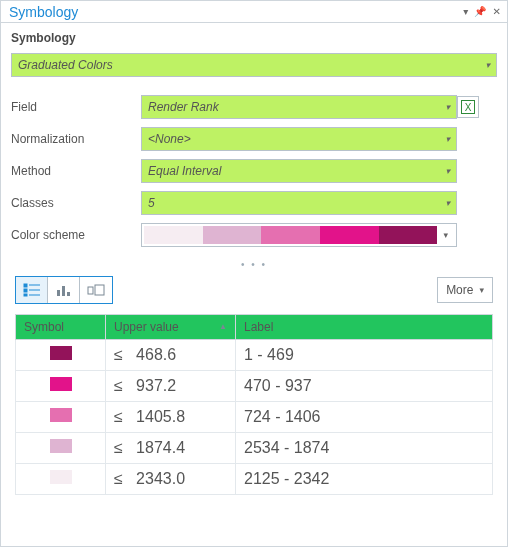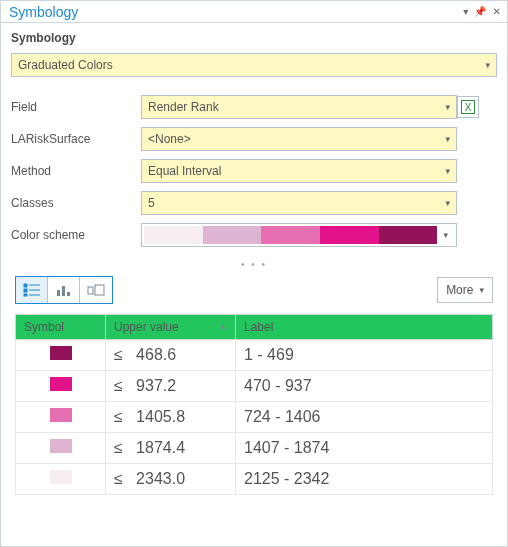--- a/index.html
+++ b/index.html
@@ -14,21 +14,21 @@
 
   
   .header { display:flex; align-items:center; justify-content:center; position:relative; height:36px; border-bottom:1px solid #e3e8ec;}
   .header .ltitle { font-size:16px; color:#555; }
   .header .burger { position:absolute; right:10px; top:8px; width:18px; height:18px; }
   .burger svg { display:block; }
 
   
   .sect { padding:8px 10px 4px 10px; font-weight:600; color:#4a4a4a; font-size:12px;}
   .field-row { padding: 4px 10px; }
-  .dropdown { display:flex; align-items:center; justify-content:space-between; border:1px solid #b7c2cb; background:#fef9c3; height:24px; padding:0 6px; font-size:12px; color:#555; }
+  .dropdown { display:flex; align-items:center; justify-content:space-between; border:1px solid #b7c2cb; background:#bef264; height:24px; padding:0 6px; font-size:12px; color:#555;font-style:italic; }
   .dropdown .caret { font-size:9px; color:#666; margin-left:4px;}
   .full { width:100%; }
 
   
   .grid { display:grid; grid-template-columns: 130px 1fr 40px; row-gap:8px; padding:14px 10px 8px 10px; align-items:center; }
   .lbl { color:#555; font-size:12px; }
   .excel { width:22px; height:22px; border:1px solid #b7c2cb; display:flex; align-items:center; justify-content:center; justify-self:start; }
   .excel svg { display:block; }
 
   
@@ -88,21 +88,21 @@
       <span>Render Rank</span>
       <span class="caret">▾</span>
     </div>
     <div class="excel">
       <svg width="14" height="14" viewBox="0 0 14 14">
           <rect x="0.5" y="0.5" width="13" height="13" fill="none" stroke="#2e8a3a"></rect>
           <text x="7" y="11" text-anchor="middle" font-size="10" fill="#2e8a3a" font-family="Arial">X</text>
         </svg>
     </div>
 
-    <div class="lbl">LARiskSurface</div>
+    <div class="lbl">Normalization</div>
     <div class="dropdown">
       <span>&lt;None&gt;</span>
       <span class="caret">▾</span>
     </div>
     <div></div>
 
     <div class="lbl">Method</div>
     <div class="dropdown">
       <span>Equal Interval</span>
       <span class="caret">▾</span>
@@ -191,21 +191,21 @@
           <td>470 - 937</td>
         </tr>
         <tr>
           <td class="symcell"><span class="chip" style="background:#e56fb0"></span></td>
           <td class="uv">≤   1405.8</td>
           <td>724 - 1406</td>
         </tr>
         <tr>
           <td class="symcell"><span class="chip" style="background:#dfb4d2"></span></td>
           <td class="uv">≤   1874.4</td>
-          <td>1407 - 1874</td>
+          <td>2534 - 1874</td>
         </tr>
         <tr>
           <td class="symcell"><span class="chip" style="background:#f6edf2"></span></td>
           <td class="uv">≤   2343.0</td>
           <td>2125 - 2342</td>
         </tr>
       </tbody>
     </table>
   </div>
 

